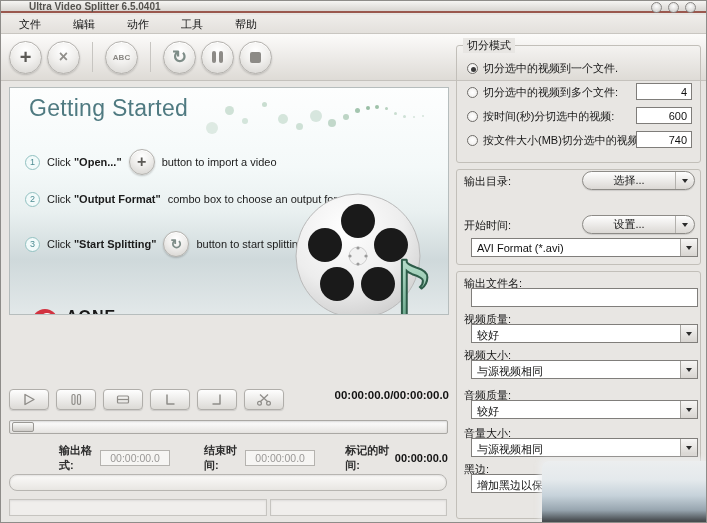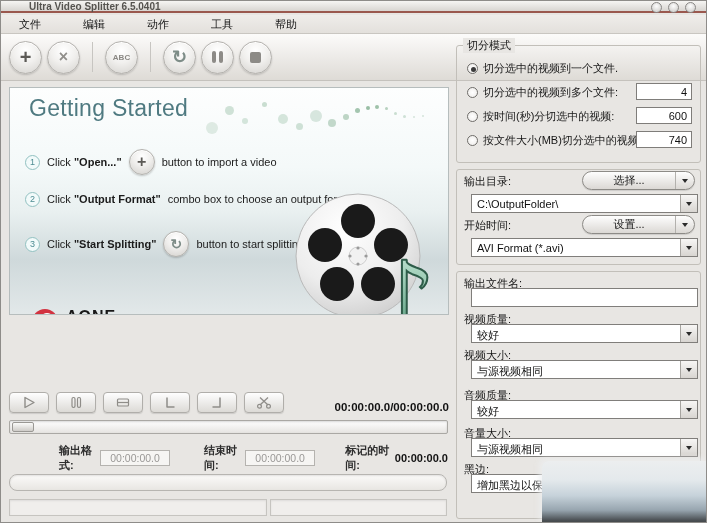--- a/index.html
+++ b/index.html
@@ -7,21 +7,21 @@
   .window{position:relative;width:707px;height:523px;background:#e8e6e3;border:1px solid #8e8c89;
     overflow:hidden;font-family:"Liberation Sans",sans-serif;font-size:11px;color:#222;}
   
   .titlebar{position:absolute;left:0;top:0;width:100%;height:12px;
     background:linear-gradient(#f6f5f3,#d8d5d1);border-bottom:2px solid #9a584e;}
   .title{position:absolute;left:28px;top:0;font-size:10px;line-height:12px;color:#55534f;font-weight:bold;white-space:nowrap;}
   .winbtns{position:absolute;right:10px;top:1px;display:flex;gap:6px;}
   .wbtn{width:11px;height:11px;border-radius:50%;border:1px solid #8a8886;
     background:radial-gradient(circle at 50% 35%,#fdfdfd,#c9c7c4);}
   
-  .menubar{position:absolute;left:0;top:14px;width:100%;height:19px;display:flex;gap:42px;
+  .menubar{position:absolute;left:0;top:14px;width:100%;height:19px;display:flex;gap:32px;
     padding-left:18px;align-items:center;background:linear-gradient(#efedea,#e3e0dc);border-bottom:1px solid #c9c6c1;}
   .menu-item{font-size:11px;color:#141414;cursor:default;}
   
   .toolbar{position:absolute;left:0;top:33px;width:100%;height:47px;display:flex;align-items:center;gap:5px;
     padding-left:8px;background:linear-gradient(#fcfbfa,#dedbd6);border-bottom:1px solid #c5c2bd;}
   .tbtn{width:33px;height:33px;border-radius:50%;border:1px solid #b3b1ad;flex:0 0 auto;
     background:radial-gradient(circle at 50% 28%,#ffffff 0%,#f1f0ee 45%,#d4d2ce 100%);
     box-shadow:0 1px 2px rgba(0,0,0,.18),inset 0 1px 0 #fff;
     display:flex;align-items:center;justify-content:center;color:#77756f;font-weight:bold;cursor:pointer;}
   .tsep{width:1px;height:30px;background:#c7c5c1;margin:0 7px;flex:0 0 auto;}
@@ -45,21 +45,21 @@
     background:radial-gradient(circle at 50% 28%,#fff 0%,#efeeec 45%,#d2d0cc 100%);
     box-shadow:0 1px 2px rgba(0,0,0,.2),inset 0 1px 0 #fff;
     display:flex;align-items:center;justify-content:center;color:#6f6d69;font-weight:bold;cursor:pointer;}
   .mini .g-plus{font-size:16px;}
   .mini .g-refresh{font-size:14px;}
   .aone{position:absolute;left:20px;top:219px;display:flex;align-items:center;gap:6px;}
   .aone-name{font-size:16px;font-weight:bold;color:#181818;letter-spacing:1px;line-height:1;}
   .aone-sub{font-size:7.5px;color:#e0636c;letter-spacing:2.2px;line-height:1;margin-top:2px;}
   .reel{position:absolute;right:6px;top:92px;width:150px;height:200px;}
   
-  .player{position:absolute;left:8px;top:388px;width:440px;height:24px;display:flex;align-items:flex-end;gap:7px;}
+  .player{position:absolute;left:8px;top:388px;width:440px;height:24px;display:flex;align-items:flex-start;gap:7px;}
   .pbtn{width:40px;height:21px;border:1px solid #b0aeaa;border-radius:4px;cursor:pointer;
     background:linear-gradient(#fefefe,#dcdad6);display:flex;align-items:center;justify-content:center;
     box-shadow:0 1px 1px rgba(0,0,0,.12);}
   .ptime{margin-left:auto;font-size:11.5px;font-weight:bold;color:#121212;}
   .slider{position:absolute;left:8px;top:419px;width:439px;height:14px;border:1px solid #aaa8a4;border-radius:2px;
     background:linear-gradient(#ffffff,#e6e4e1);box-shadow:inset 0 1px 2px rgba(0,0,0,.15);}
   .thumb{position:absolute;left:2px;top:1px;width:22px;height:10px;border:1px solid #9a9894;border-radius:2px;
     background:linear-gradient(#fbfbfa,#cfccc8);cursor:pointer;}
   .trimrow{position:absolute;left:8px;top:442px;width:439px;display:flex;align-items:center;font-size:11px;font-weight:bold;color:#2e2e2e;}
   .timebox{width:70px;height:16px;border:1px solid #b5b3af;background:#f6f5f3;color:#9a9896;font-size:10.5px;
@@ -323,26 +323,20 @@
   </div>
 
   <div class="gbox b2">
     <span class="flabel" style="top:4px">输出目录:</span>
     <div class="pill" style="top:1px">
       <span class="ptxt">选择...</span>
       <span class="pdd">
           <span class="tri"></span>
         </span>
     </div>
-    <div class="combo" style="top:24px">
-      <span class="ctext">C:\OutputFolder\</span>
-      <span class="cbtn">
-          <span class="tri"></span>
-        </span>
-    </div>
     <span class="flabel" style="top:48px">开始时间:</span>
     <div class="pill" style="top:45px">
       <span class="ptxt">设置...</span>
       <span class="pdd">
           <span class="tri"></span>
         </span>
     </div>
     <div class="combo" style="top:68px">
       <span class="ctext">AVI Format (*.avi)</span>
       <span class="cbtn">

